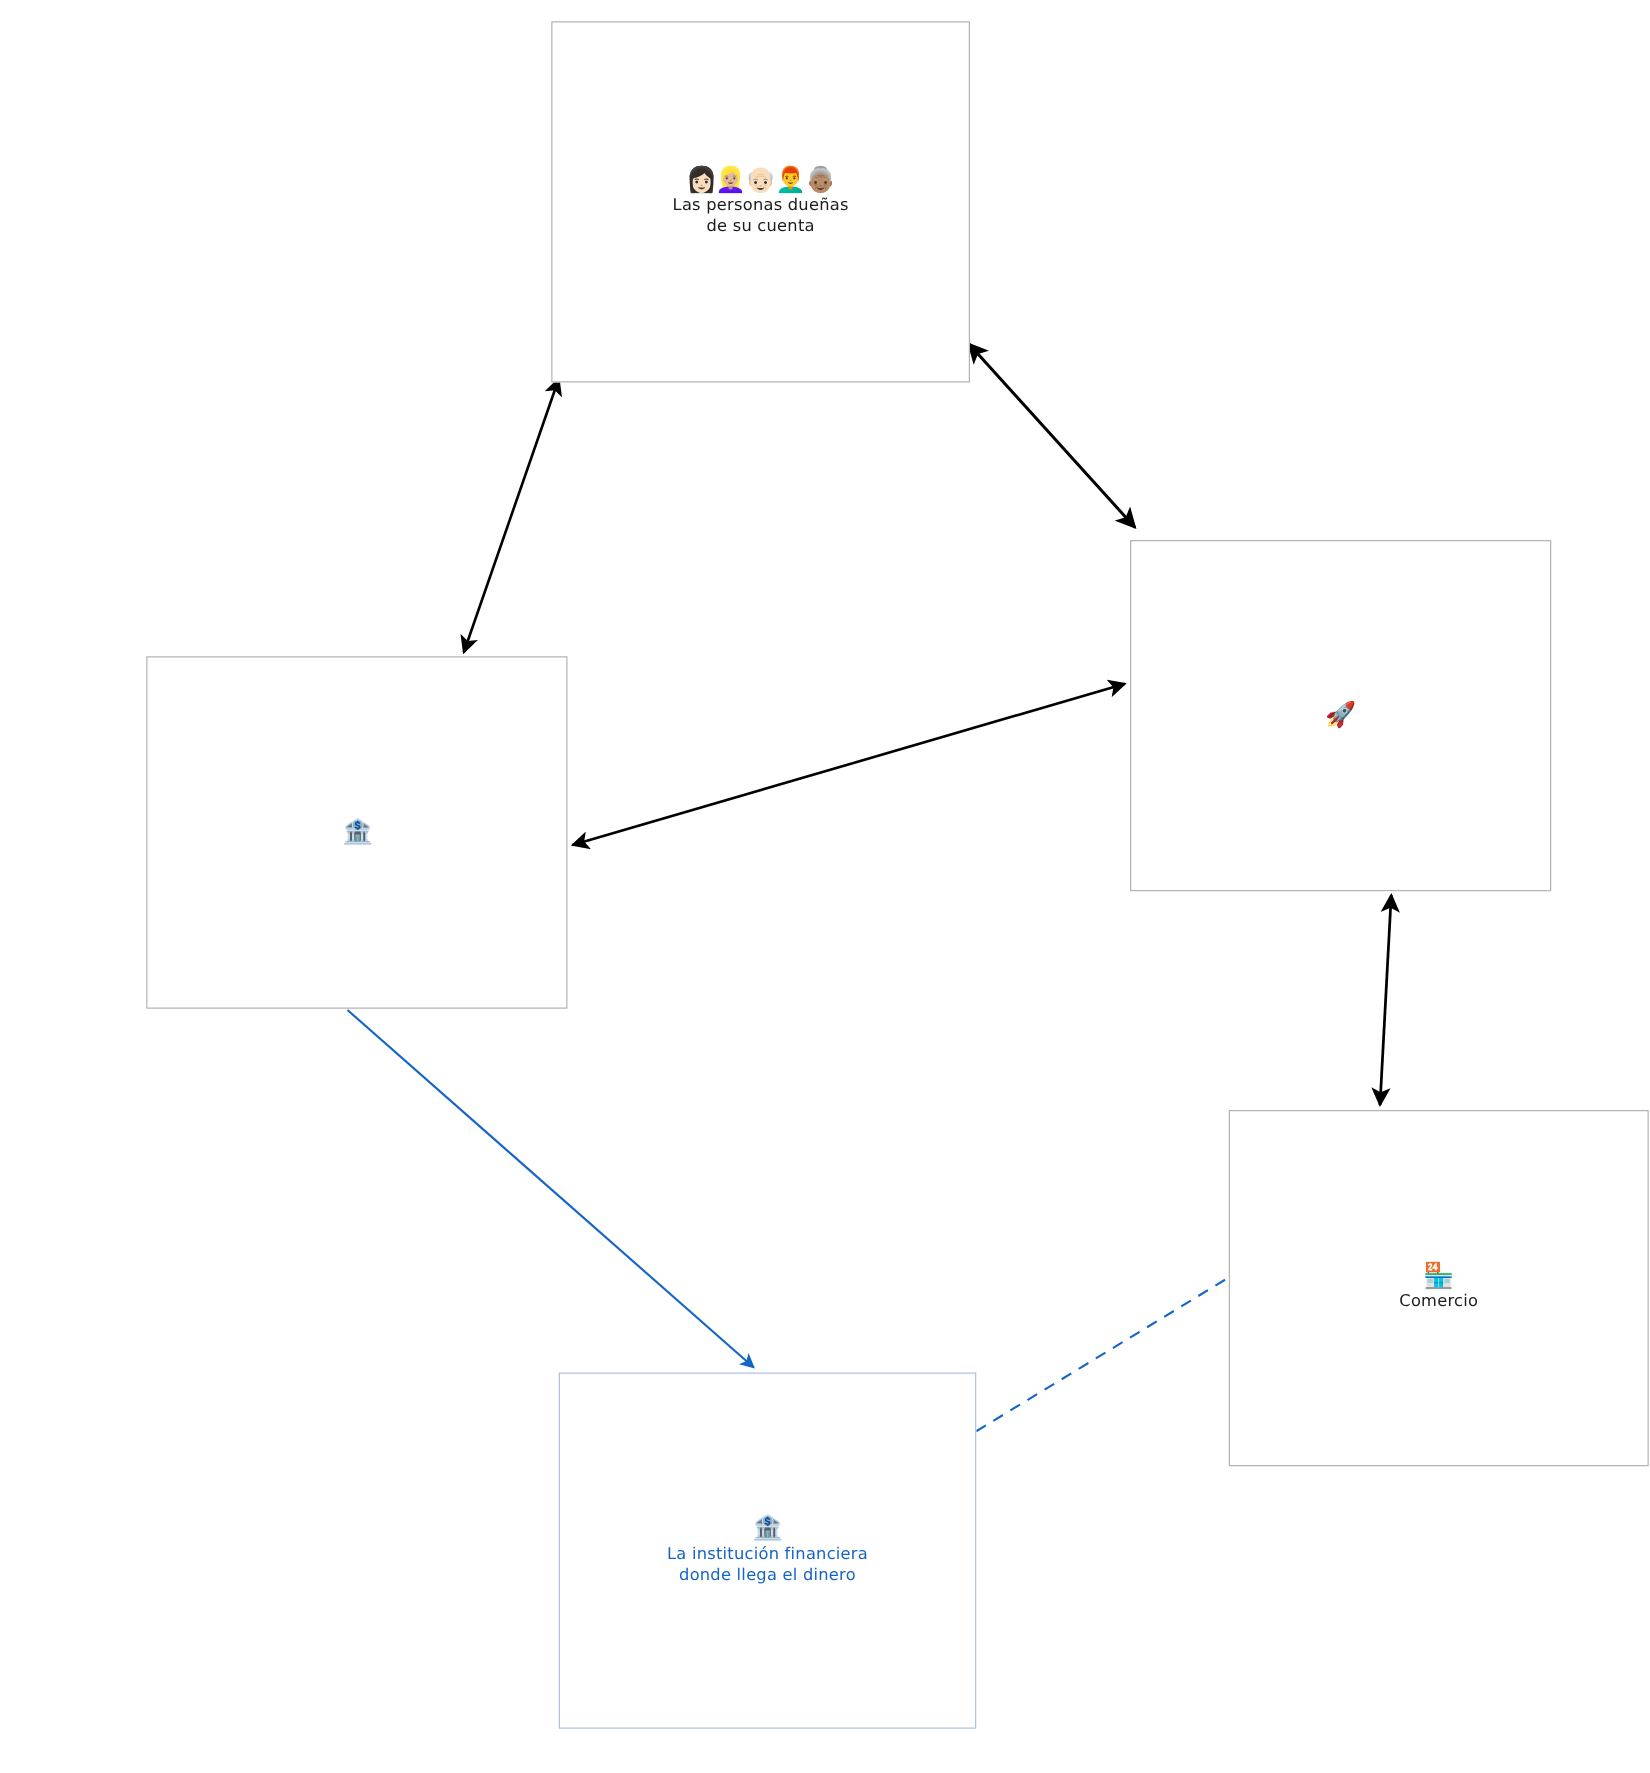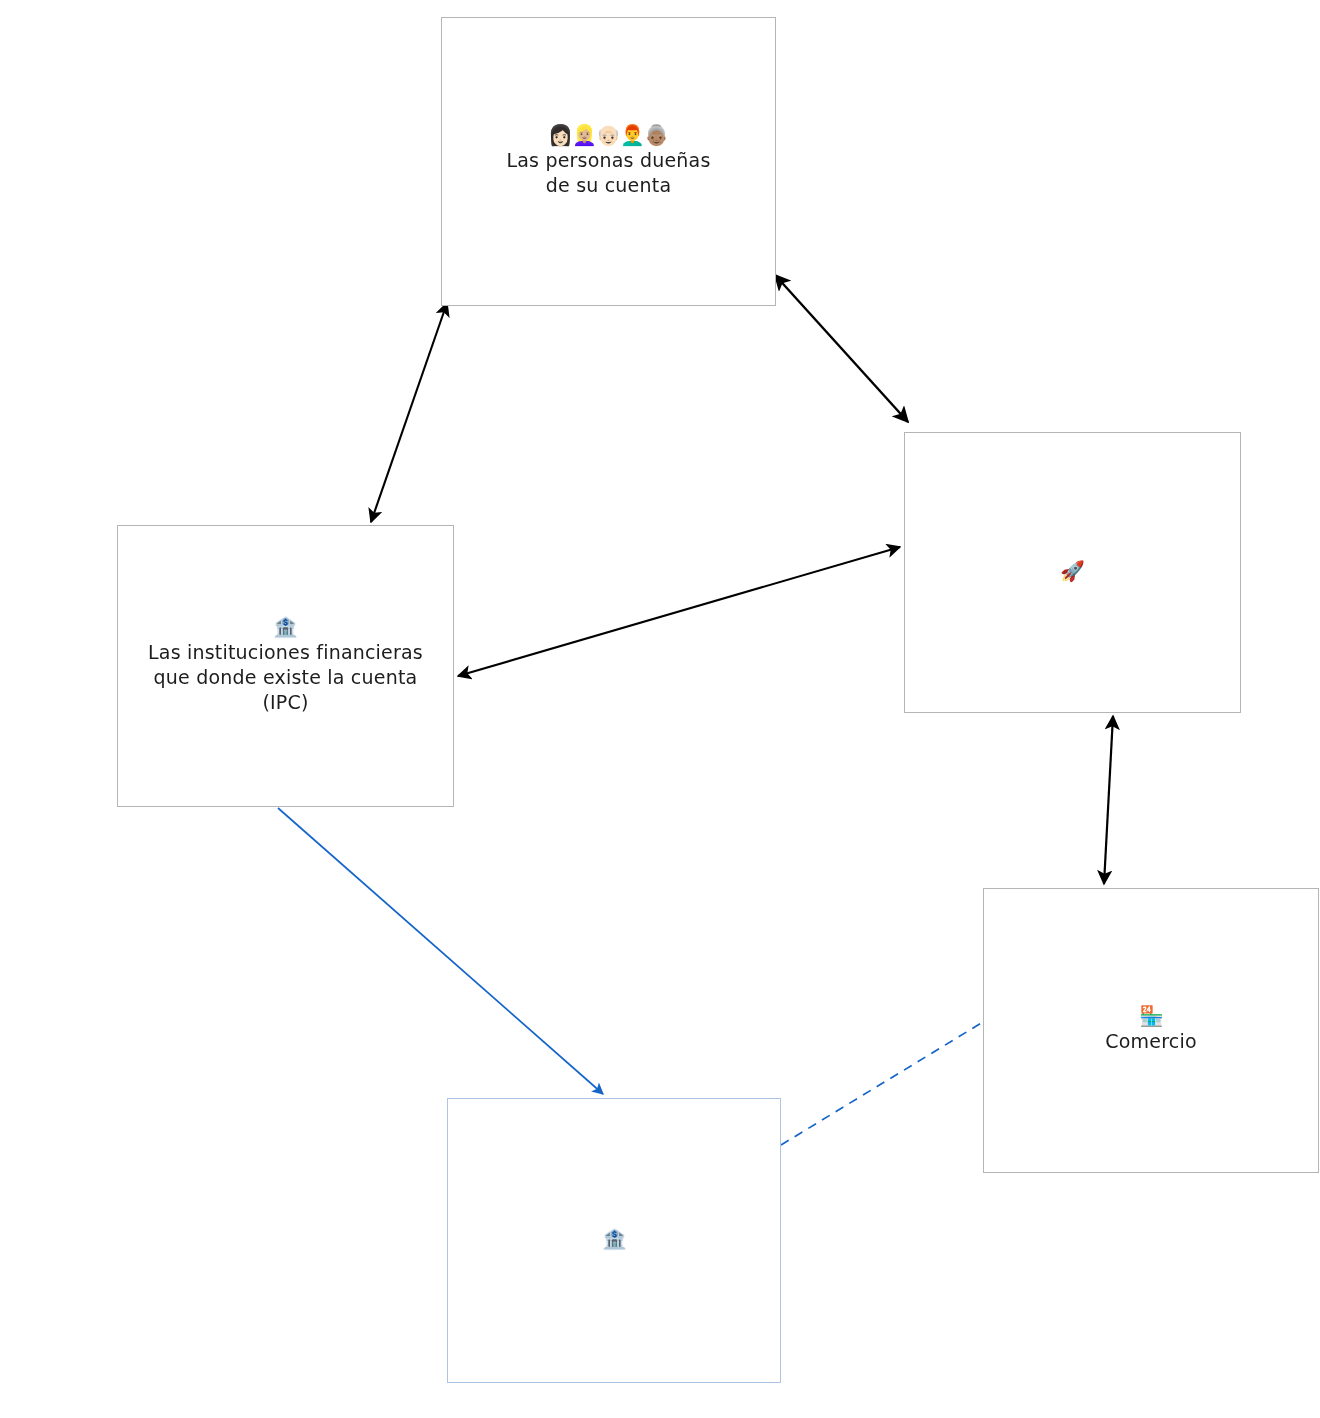--- a/index.html
+++ b/index.html
@@ -37,21 +37,21 @@
     border: 1px solid #aec4e3;
   }
   .node-emoji {
     font-size: 20px;
     line-height: 1.05;
     margin-bottom: 2px;
     letter-spacing: -1px;
   }
   .node-label {
     font-family: "DejaVu Sans", sans-serif;
-    font-size: 19px;
+    font-size: 13px;
     line-height: 1.32;
     color: #1d1d1d;
     white-space: pre-line;
     letter-spacing: 0.2px;
   }
   .node.accent .node-label {
     color: #1565c9;
   }
   #n-personas { left: 441px; top: 17px; width: 335px; height: 289px; }
   #n-ipc      { left: 117px; top: 525px; width: 337px; height: 282px; }
@@ -91,31 +91,30 @@
   </svg>
 
   <div class="node" id="n-personas">
     <div class="node-emoji">👩🏻👱🏼‍♀️👴🏻👨‍🦰👵🏽</div>
     <div class="node-label">Las personas dueñas
 de su cuenta</div>
   </div>
 
   <div class="node" id="n-ipc">
     <div class="node-emoji">🏦</div>
-    <div class="node-label">Las instituciones financieras
-que donde existe la cuenta
-(IPC)</div>
   </div>
 
   <div class="node" id="n-psip">
     <div class="node-emoji">🚀</div>
   </div>
 
   <div class="node" id="n-comercio">
     <div class="node-emoji">🏪</div>
     <div class="node-label">Comercio</div>
   </div>
 
   <div class="node accent" id="n-destino">
     <div class="node-emoji">🏦</div>
+    <div class="node-label">La institución financiera
+donde llega el dinero</div>
   </div>
 
 </div>
 
 </body></html>

